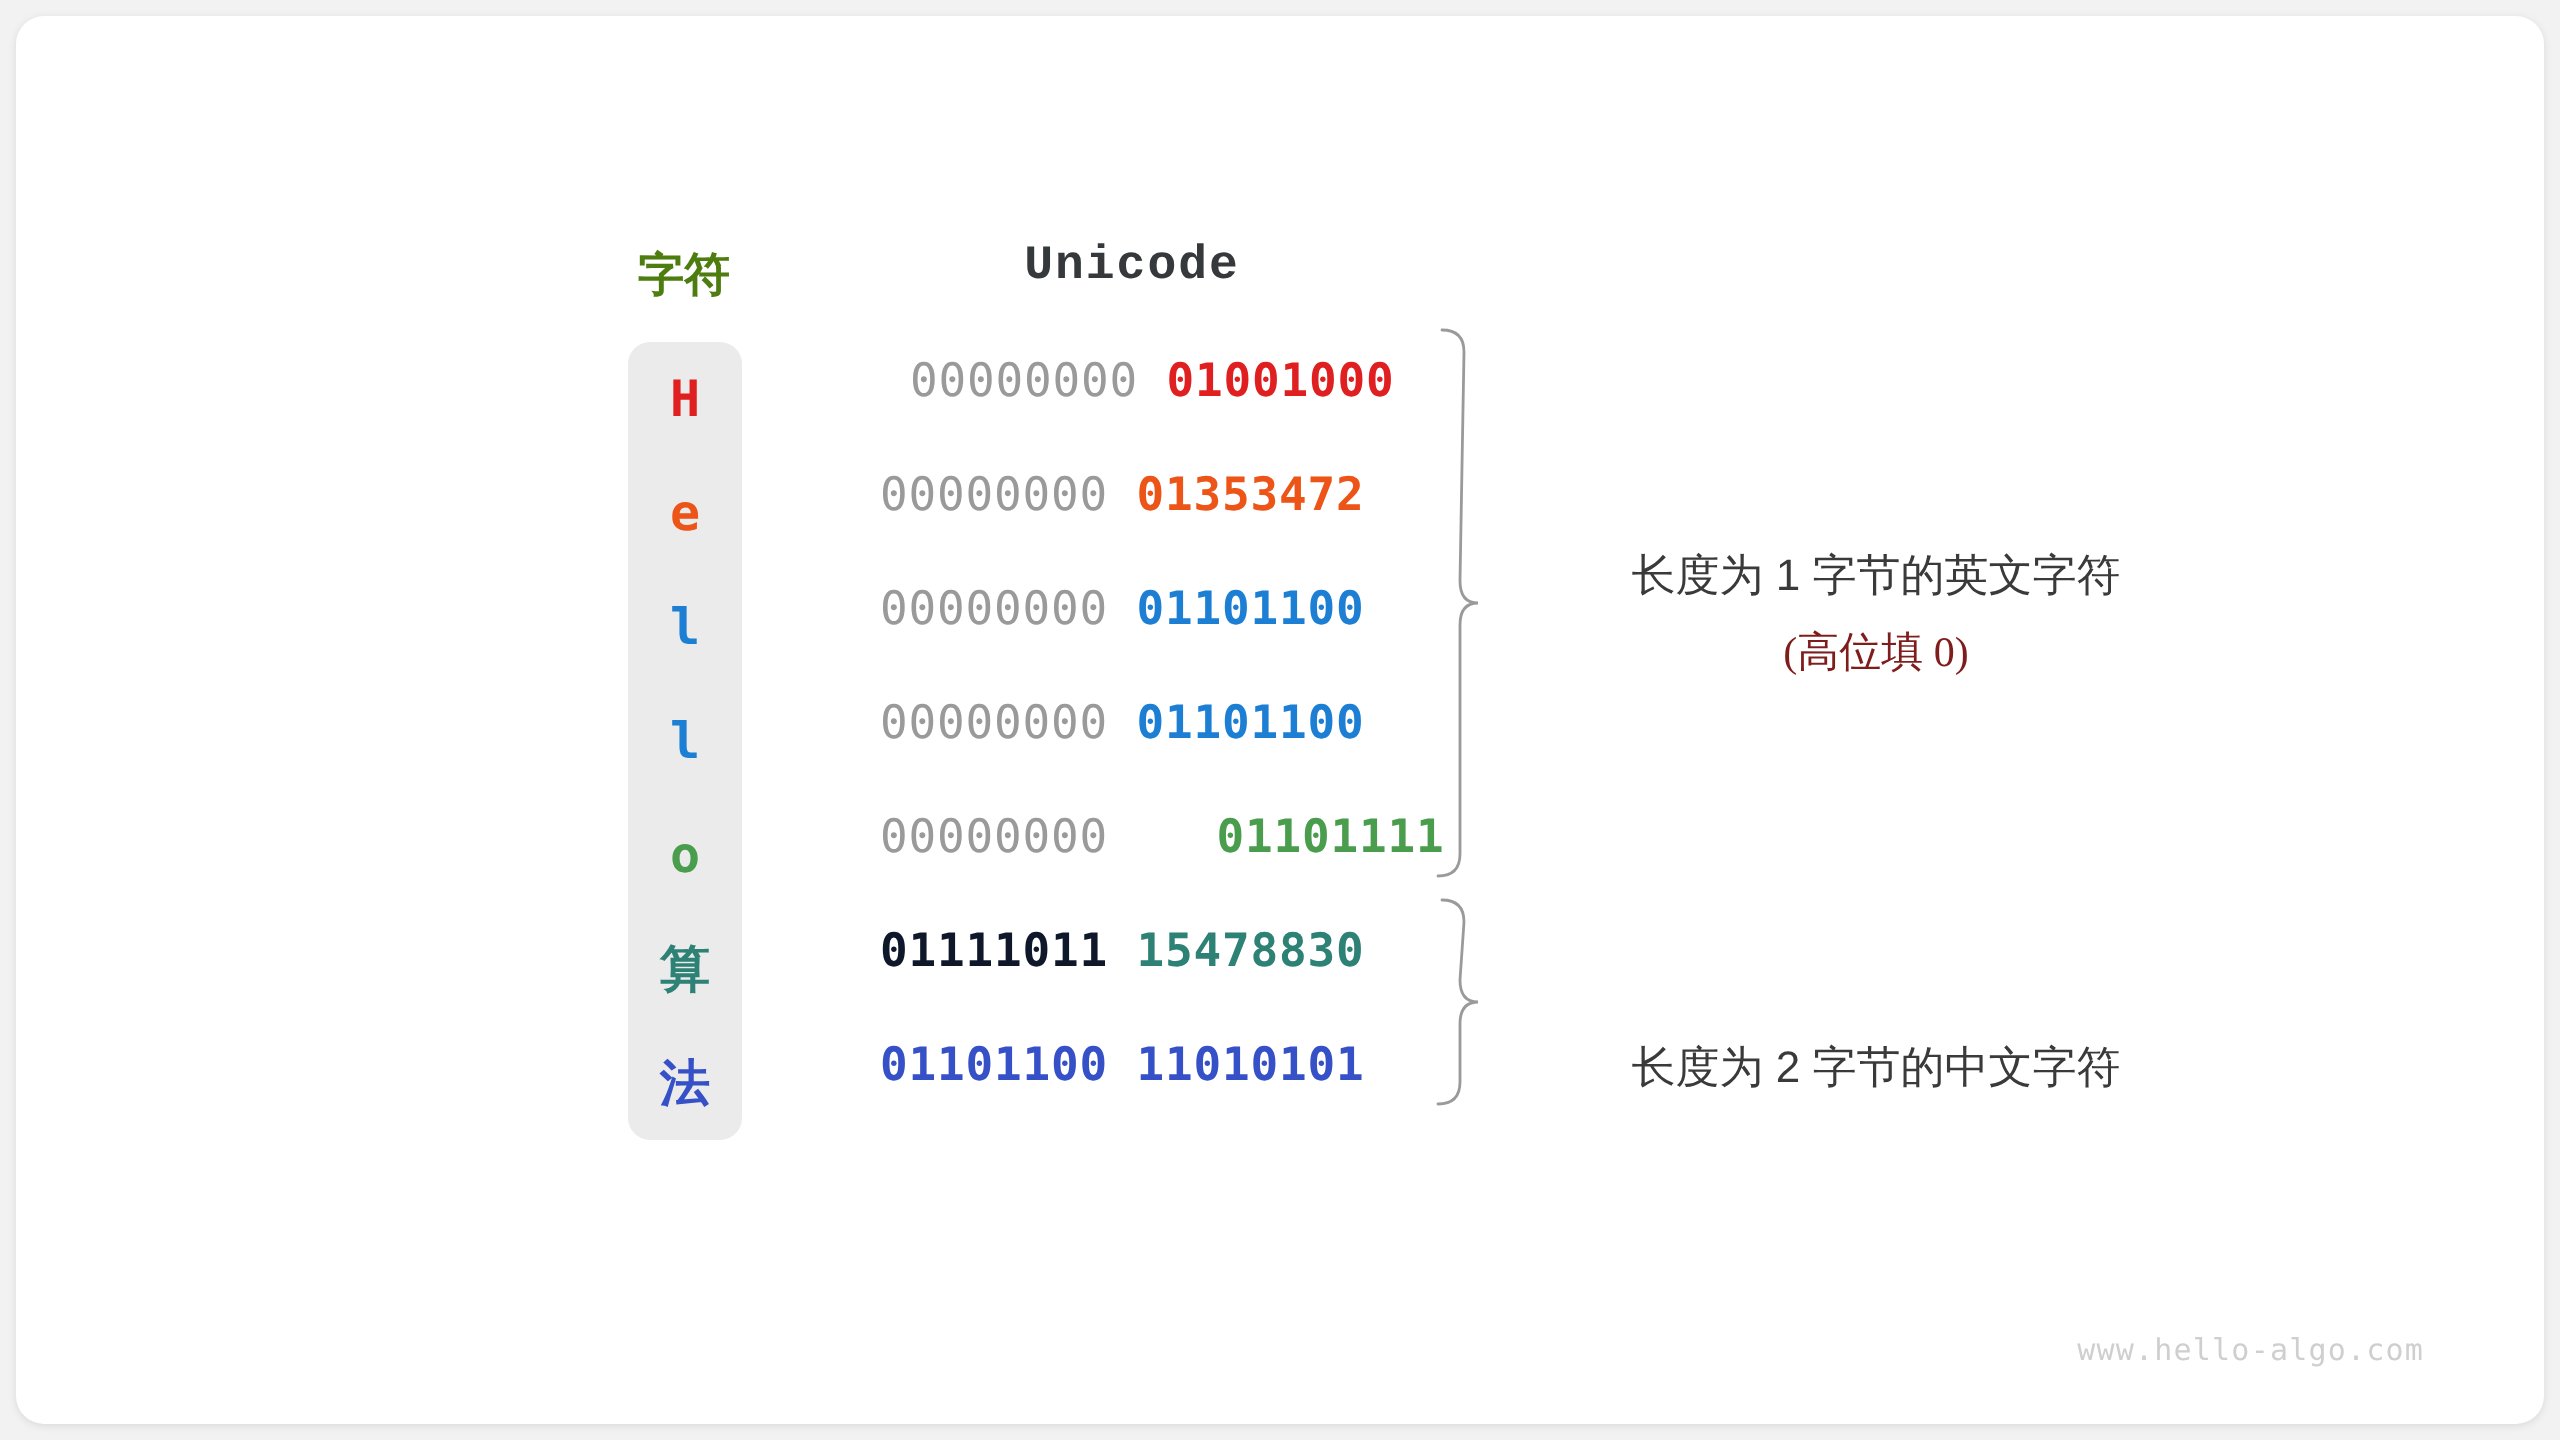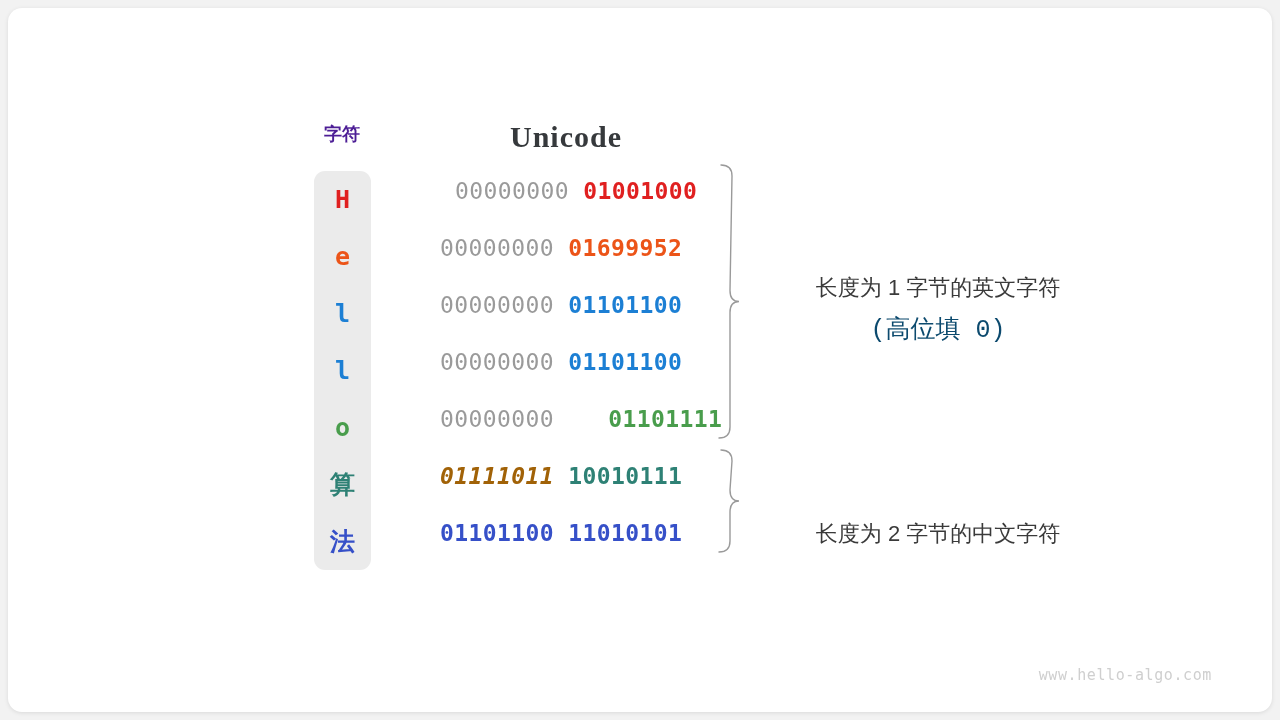--- a/index.html
+++ b/index.html
@@ -23,37 +23,37 @@
     box-shadow: 0 1px 4px rgba(0,0,0,0.10);
   }
 
   
   #header-char {
     position: absolute;
     left: 286px;
     top: 114px;
     width: 96px;
     text-align: center;
-    font-size: 18px;
+    font-size: 23px;
     font-weight: bold;
-    color: #4c1d95;
+    color: #4d7c0f;
     font-family: "Liberation Sans", sans-serif;
   }
 
   #header-unicode {
     position: absolute;
     left: 432px;
     top: 112px;
     width: 252px;
     text-align: center;
-    font-size: 30px;
+    font-size: 24px;
     font-weight: bold;
     letter-spacing: 1px;
     color: #36393c;
-    font-family: Liberation Serif, serif;
+    font-family: Liberation Mono, monospace;
   }
 
   
   #char-column {
     position: absolute;
     left: 306px;
     top: 163px;
     width: 57px;
     height: 399px;
     background: #ebebeb;
@@ -107,24 +107,24 @@
   }
   .annotation .line1 {
     display: block;
     font-size: 22px;
     color: #3a3a3a;
     white-space: pre;
   }
   .annotation .line2 {
     display: block;
     margin-top: 9px;
-    font-size: 25px;
-    color: #0c4a6e;
+    font-size: 21px;
+    color: #7f1d1d;
     white-space: pre;
-    font-family: Liberation Mono, monospace;
+    font-family: Liberation Serif, serif;
   }
 
   #annotation-1 { left: 760px; top: 265px; width: 340px; }
   #annotation-2 { left: 760px; top: 487px; width: 340px; margin-top: 24px; }
 
   
   #watermark {
     position: absolute;
     right: 60px;
     bottom: 28px;
@@ -149,25 +149,25 @@
       <div class="char-cell" style="top: 57px; color: rgb(236, 84, 24);">e</div>
       <div class="char-cell" style="top: 114px; color: rgb(28, 127, 212);">l</div>
       <div class="char-cell" style="top: 171px; color: rgb(28, 127, 212);">l</div>
       <div class="char-cell" style="top: 228px; color: rgb(73, 157, 76);">o</div>
       <div class="char-cell" style="top: 285px; color: rgb(46, 129, 117);">算</div>
       <div class="char-cell" style="top: 342px; color: rgb(54, 80, 200);">法</div>
     </div>
 
   <div id="rows-layer">
       <div class="bin-row" style="top: 155px; margin-left: 15px;"><span class="byte-pad">00000000</span> <span class="byte-lo" style="color: rgb(224, 32, 32);">01001000</span></div>
-      <div class="bin-row" style="top: 212px;"><span class="byte-pad">00000000</span> <span class="byte-lo" style="color: rgb(236, 84, 24);">01699952</span></div>
+      <div class="bin-row" style="top: 212px;"><span class="byte-pad">00000000</span> <span class="byte-lo" style="color: rgb(236, 84, 24);">01353472</span></div>
       <div class="bin-row" style="top: 269px;"><span class="byte-pad">00000000</span> <span class="byte-lo" style="color: rgb(28, 127, 212);">01101100</span></div>
       <div class="bin-row" style="top: 326px;"><span class="byte-pad">00000000</span> <span class="byte-lo" style="color: rgb(28, 127, 212);">01101100</span></div>
       <div class="bin-row" style="top: 383px;"><span class="byte-pad">00000000</span> <span class="byte-lo" style="color: rgb(73, 157, 76); margin-left: 40px;">01101111</span></div>
-      <div class="bin-row" style="top: 440px;"><span class="byte-hi" style="color: #a16207; font-style: italic;">01111011</span> <span class="byte-lo" style="color: rgb(46, 129, 117);">10010111</span></div>
+      <div class="bin-row" style="top: 440px;"><span class="byte-hi" style="color: #0f172a;">01111011</span> <span class="byte-lo" style="color: rgb(46, 129, 117);">15478830</span></div>
       <div class="bin-row" style="top: 497px;"><span class="byte-hi" style="color: rgb(54, 80, 200);">01101100</span> <span class="byte-lo" style="color: rgb(54, 80, 200); margin-top: 36px;">11010101</span></div>
     </div>
 
   <svg id="brace-layer" viewBox="0 0 1264 704">
       <path d="M 713 157 q 11 0 11 11 L 722 282.5 q 0 11 9 11 q -9 0 -9 11 L 722 419 q 0 11 -11 11" fill="none" stroke="#9a9a9a" stroke-width="1.4" stroke-linecap="round"></path>
       <path d="M 713 442 q 11 0 11 11 L 722 482 q 0 11 9 11 q -9 0 -9 11 L 722 533 q 0 11 -11 11" fill="none" stroke="#9a9a9a" stroke-width="1.4" stroke-linecap="round"></path>
     </svg>
 
   <div id="annotation-1" class="annotation">
     <span class="line1">长度为 1 字节的英文字符</span>

